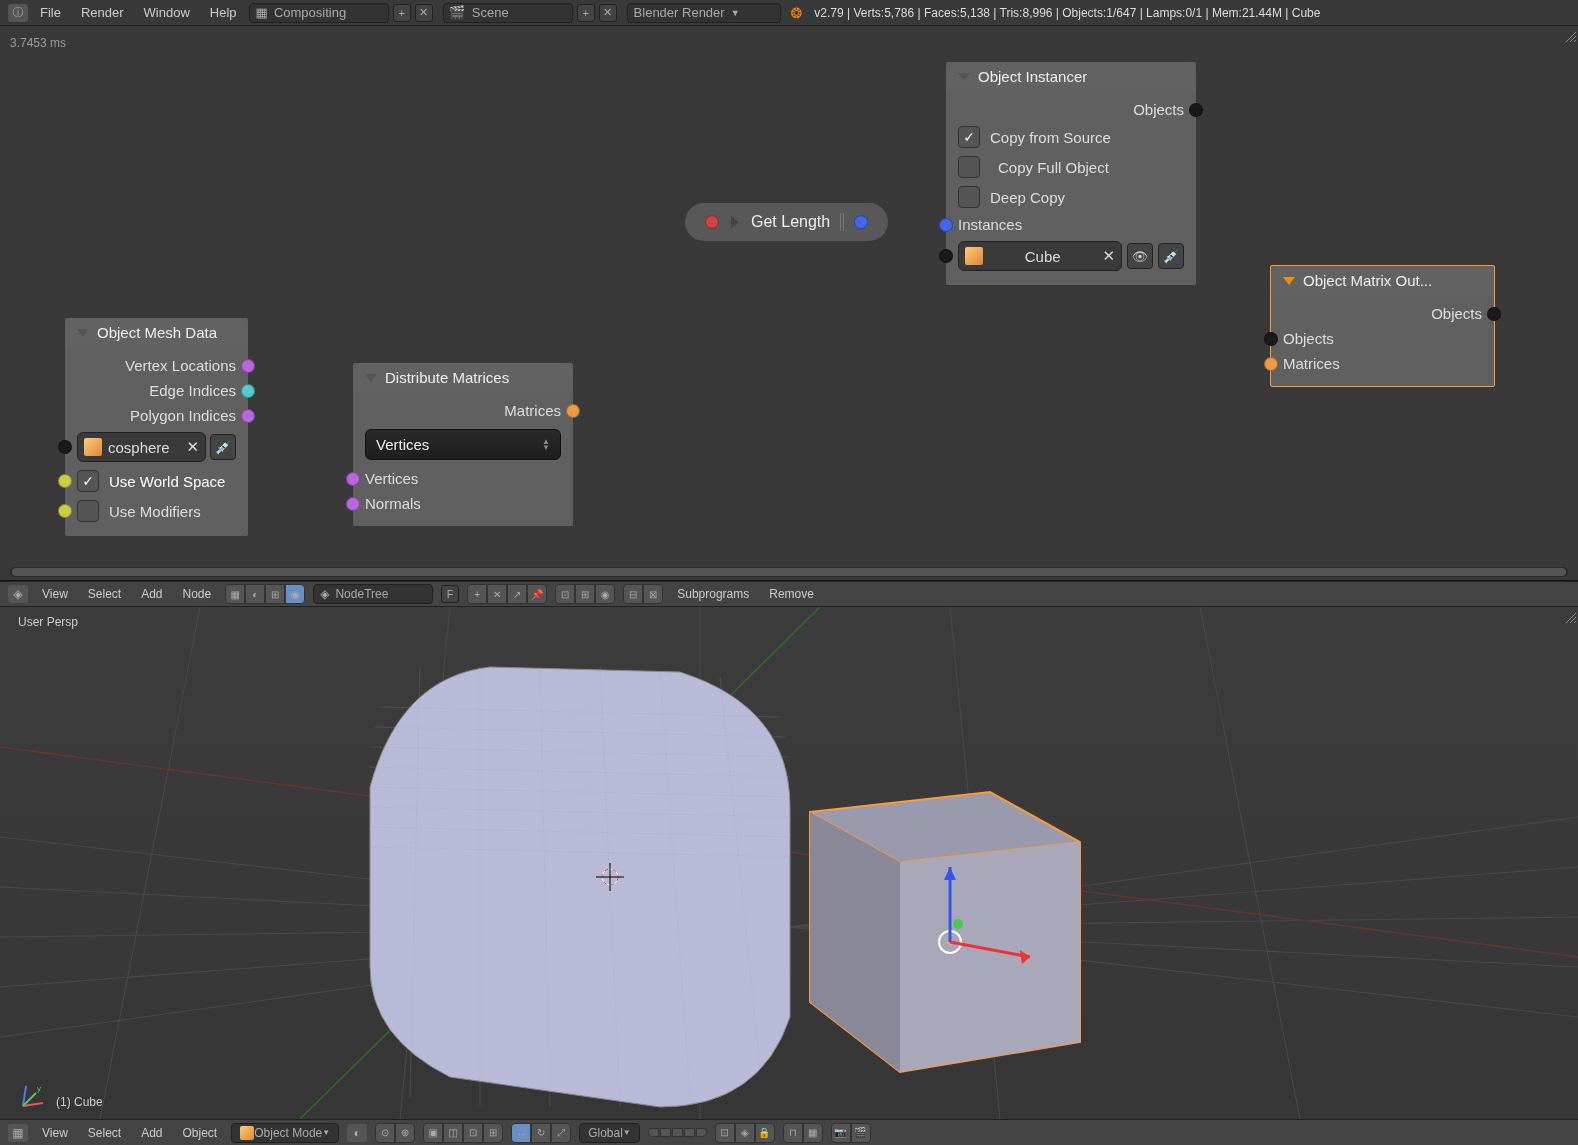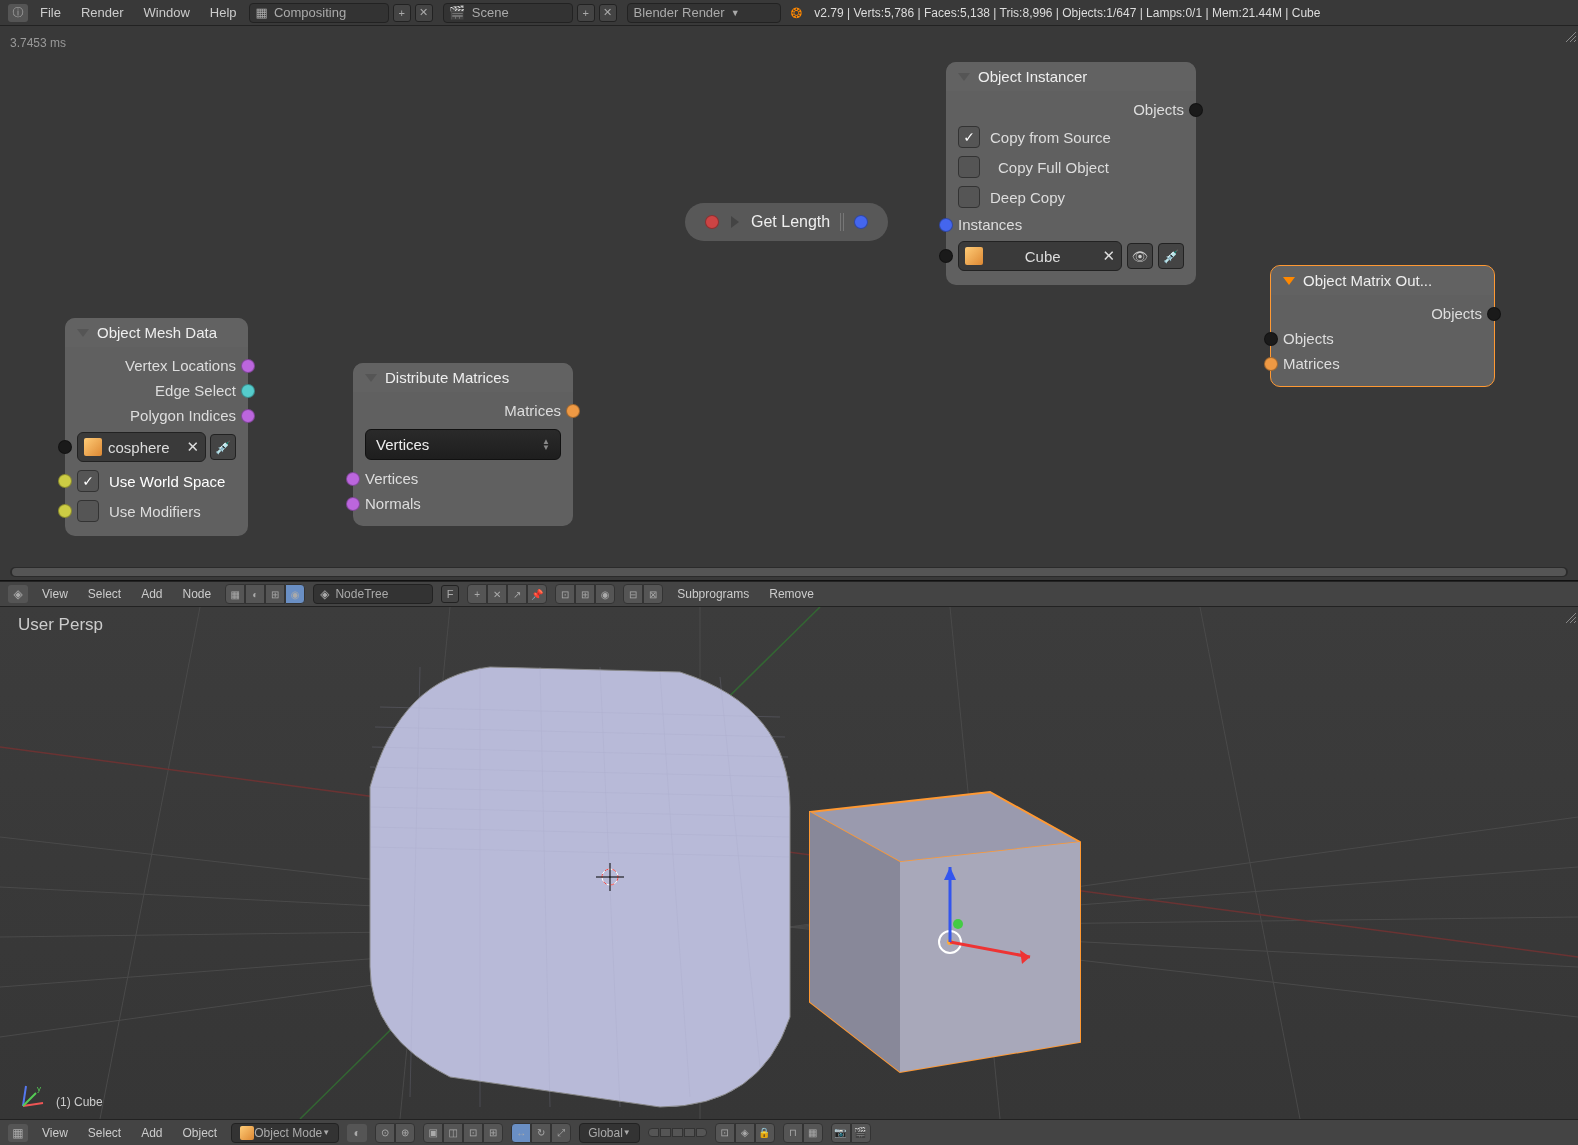--- a/index.html
+++ b/index.html
@@ -11,21 +11,21 @@
 .top-menubar .menu-item { padding: 3px 8px; color: #ccc; cursor: pointer; }
 .top-menubar .dropdown-field { background: #333; border: 1px solid #222; border-radius: 4px; height: 20px; display: flex; align-items: center; padding: 0 6px; gap: 6px; }
 .top-menubar .small-btn { width: 18px; height: 18px; background: #444; border: 1px solid #222; border-radius: 3px; cursor: pointer; display: flex; align-items: center; justify-content: center; font-size: 11px; }
 .stats-text { color: #ddd; font-size: 12px; margin-left: 8px; }
 .blender-logo { color: #ff8800; font-size: 14px; margin-left: 6px; }
 
 
 .node-editor { position: relative; height: 555px; background: #393939; border-bottom: 1px solid #111; overflow: hidden; }
 .timing-label { position: absolute; top: 10px; left: 10px; color: #999; font-size: 12px; }
 
-.node { position: absolute; background: rgba(130,130,130,0.55); border-radius: 10px; min-width: 180px; }
+.node { position: absolute; background: rgba(130,130,130,0.55); border-radius: 2px; min-width: 180px; }
 .node-header { background: rgba(100,100,100,0.7); border-radius: 10px 10px 0 0; padding: 6px 12px; display: flex; align-items: center; gap: 8px; color: #eee; font-size: 15px; }
 .collapse-tri { width: 0; height: 0; border-left: 6px solid transparent; border-right: 6px solid transparent; border-top: 8px solid #555; }
 .collapse-tri.orange { border-top-color: #ff8800; }
 .node-body { padding: 6px 12px 10px; }
 .node-row { display: flex; align-items: center; padding: 4px 0; color: #ddd; font-size: 15px; position: relative; }
 .node-row.right { justify-content: flex-end; }
 .socket { width: 14px; height: 14px; border-radius: 50%; position: absolute; border: 1px solid rgba(0,0,0,0.3); }
 .socket.left { left: -19px; }
 .socket.right { right: -19px; }
 .socket.purple { background: #bb66dd; }
@@ -52,21 +52,21 @@
 .nodeedit-bar { height: 26px; background: #444; border-top: 1px solid #222; border-bottom: 1px solid #222; display: flex; align-items: center; padding: 0 8px; gap: 8px; font-size: 12px; }
 .nodeedit-bar .menu-item { padding: 2px 6px; color: #ccc; cursor: pointer; }
 .btn-cluster { display: flex; gap: 0; }
 .btn-cluster .tb-btn { width: 20px; height: 20px; background: #555; border: 1px solid #333; display: flex; align-items: center; justify-content: center; font-size: 10px; cursor: pointer; }
 .btn-cluster .tb-btn:first-child { border-radius: 4px 0 0 4px; }
 .btn-cluster .tb-btn:last-child { border-radius: 0 4px 4px 0; }
 .btn-cluster .tb-btn.active { background: #6a8fc4; }
 
 
 .viewport { position: relative; height: 512px; background: linear-gradient(#3c3c3c,#363636); overflow: hidden; }
-.viewport-label-tl { position: absolute; top: 8px; left: 18px; color: #ccc; font-size: 17px; }
+.viewport-label-tl { position: absolute; top: 8px; left: 18px; color: #ccc; font-size: 12px; }
 .viewport-label-bl { position: absolute; bottom: 10px; left: 56px; color: #ccc; font-size: 12px; }
 
 .grid-floor { position: absolute; inset: 0; }
 .axis-gizmo { position: absolute; bottom: 8px; left: 18px; width: 30px; height: 30px; }
 
 
 .viewport-bar { height: 26px; background: #444; border-top: 1px solid #222; display: flex; align-items: center; padding: 0 8px; gap: 8px; font-size: 12px; }
 .viewport-bar .menu-item { padding: 2px 6px; color: #ccc; cursor: pointer; }
 .mode-dd { background: #333; border: 1px solid #222; border-radius: 4px; padding: 2px 8px; display: flex; align-items: center; height: 20px; }
 .split-handle { position: absolute; width: 14px; height: 14px; }
@@ -131,21 +131,21 @@
     <div class="node-header">
       <div class="collapse-tri"></div>
       <span>Object Mesh Data</span>
     </div>
     <div class="node-body">
       <div class="node-row right">
         <span>Vertex Locations</span>
         <div class="socket right purple"></div>
       </div>
       <div class="node-row right">
-        <span>Edge Select</span>
+        <span>Edge Indices</span>
         <div class="socket right teal"></div>
       </div>
       <div class="node-row right">
         <span>Polygon Indices</span>
         <div class="socket right purple"></div>
       </div>
       <div class="node-row" style="gap:4px;">
         <div class="socket left black"></div>
         <div class="obj-field" style="flex:1;">
           <div class="obj-icon"></div>

